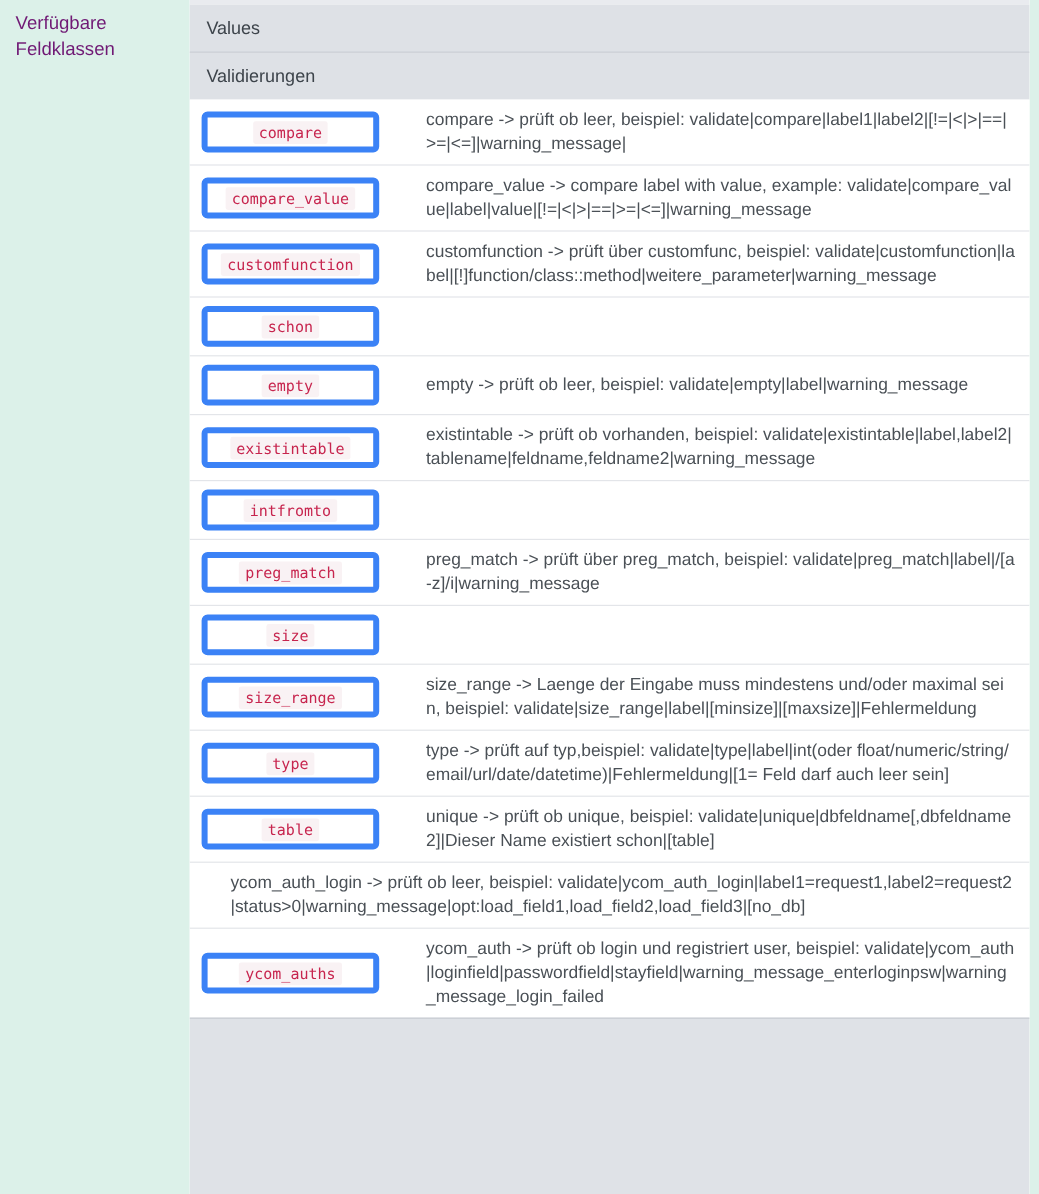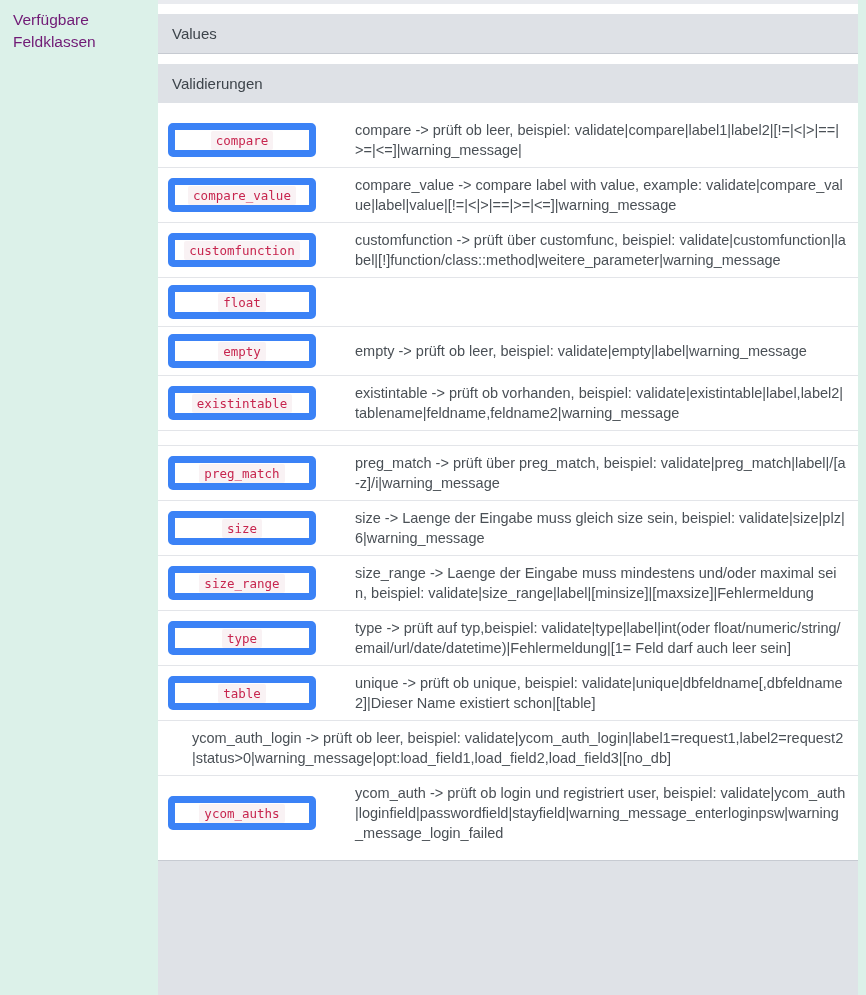--- a/index.html
+++ b/index.html
@@ -19,21 +19,20 @@
     color: #701a75;
   }
   .panel {
     position: absolute;
     left: 158px; top: 0;
     width: 700px; height: 995px;
     background: #ffffff;
     display: flex;
     flex-direction: column;
     overflow: hidden;
-    gap: 10px;
   }
   .panel-top-strip { flex: none; height: 4px; background: #e9ebef; }
   .thead {
     flex: none;
     background: #dee1e6;
     color: #3d444b;
     font-size: 15px;
     line-height: 19px;
     padding: 10px 14px;
   }
@@ -44,21 +43,21 @@
     align-items: center;
     padding: 7px 12px 7px 10px;
     background: #ffffff;
   }
   .row + .row { border-top: 1px solid #e3e5e9; }
   .badge-cell {
     flex: none;
     width: 148px;
     height: 34px;
     box-sizing: border-box;
-    border: 7px solid #3b82f6;
+    border: 5px solid #3b82f6;
     border-radius: 5px;
     background: #ffffff;
     display: flex;
     align-items: center;
     justify-content: center;
     margin-right: 15px;
   }
   .code {
     font-family: "DejaVu Sans Mono", "Liberation Mono", monospace;
     font-size: 12.5px;
@@ -111,54 +110,56 @@
 
     <div class="row">
       <div class="badge-cell">
         <span class="code">customfunction</span>
       </div>
       <div class="desc">customfunction -&gt; prüft über customfunc, beispiel: validate|customfunction|label|[!]function/class::method|weitere_parameter|warning_message</div>
     </div>
 
     <div class="row">
       <div class="badge-cell">
-        <span class="code">float</span>
+        <span class="code">schon</span>
       </div>
     </div>
 
     <div class="row">
       <div class="badge-cell">
         <span class="code">empty</span>
       </div>
       <div class="desc">empty -&gt; prüft ob leer, beispiel: validate|empty|label|warning_message</div>
     </div>
 
     <div class="row">
       <div class="badge-cell">
         <span class="code">existintable</span>
       </div>
       <div class="desc">existintable -&gt; prüft ob vorhanden, beispiel: validate|existintable|label,label2|tablename|feldname,feldname2|warning_message</div>
     </div>
 
     <div class="row">
+      <div class="badge-cell">
+        <span class="code">intfromto</span>
+      </div>
     </div>
 
 
     <div class="row">
       <div class="badge-cell">
         <span class="code">preg_match</span>
       </div>
       <div class="desc">preg_match -&gt; prüft über preg_match, beispiel: validate|preg_match|label|/[a-z]/i|warning_message</div>
     </div>
 
     <div class="row">
       <div class="badge-cell">
         <span class="code">size</span>
       </div>
-      <div class="desc">size -&gt; Laenge der Eingabe muss gleich size sein, beispiel: validate|size|plz|6|warning_message</div>
     </div>
 
     <div class="row">
       <div class="badge-cell">
         <span class="code">size_range</span>
       </div>
       <div class="desc">size_range -&gt; Laenge der Eingabe muss mindestens und/oder maximal sein, beispiel: validate|size_range|label|[minsize]|[maxsize]|Fehlermeldung</div>
     </div>
 
     <div class="row">

